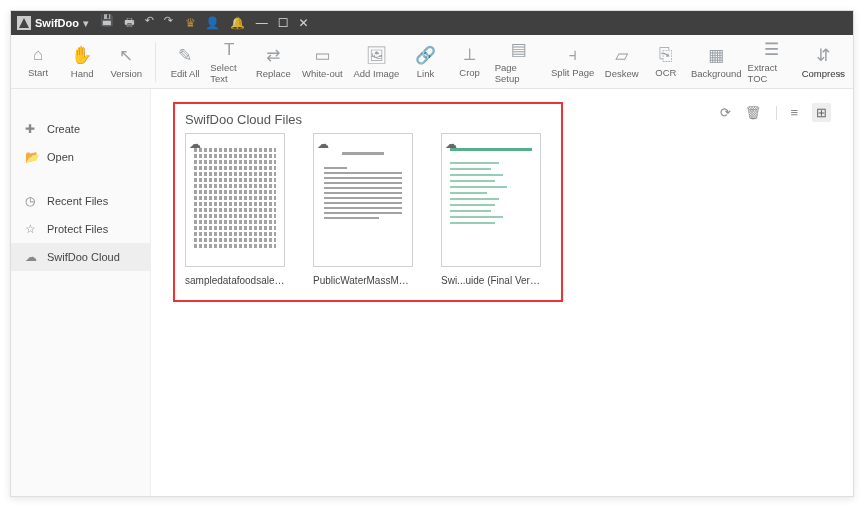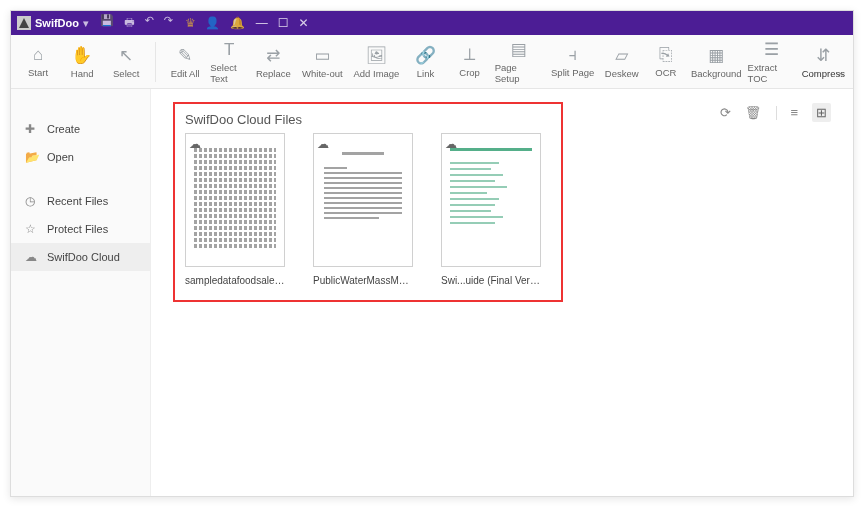--- a/index.html
+++ b/index.html
@@ -1,18 +1,18 @@
 <!DOCTYPE html>
 <html><head>
 <meta charset="utf-8">
 <style>
 * { margin: 0; padding: 0; box-sizing: border-box; font-family: "Segoe UI", Arial, sans-serif; }
 body { background: #fff; padding: 10px; }
 .outer-frame { width: 844px; height: 487px; border: 1px solid #ddd; box-shadow: 0 2px 8px rgba(0,0,0,0.1); display: flex; flex-direction: column; background: #fff; }
-.titlebar { height: 24px; background: #4c1d95; color: #fff; display: flex; align-items: center; padding: 0 6px; font-size: 11px; }
+.titlebar { height: 24px; background: #404040; color: #fff; display: flex; align-items: center; padding: 0 6px; font-size: 11px; }
 .titlebar .logo { width: 14px; height: 14px; background: #ccc; margin-right: 4px; display: flex; align-items: center; justify-content: center; color: #333; font-size: 10px; }
 .titlebar .name { font-weight: 600; }
 .titlebar .qat { display: flex; gap: 10px; margin-left: 12px; }
 .titlebar .qat-icon { opacity: .7; }
 .menu-row { display: flex; margin-left: auto; gap: 0; align-items: center; }
 .menu-item { padding: 0 10px; height: 24px; line-height: 24px; font-size: 11px; cursor: pointer; }
 .menu-item.active { background: #2b9b6d; }
 .search-tools { opacity: .6; padding: 0 10px; font-size: 11px; display: flex; align-items: center; gap: 4px; }
 .titlebar .right-icons { display: flex; gap: 10px; margin-left: 12px; align-items: center; }
 .right-icons span { font-size: 12px; opacity: .8; }
@@ -91,21 +91,21 @@
     <div class="ribbon-btn">
         <span class="ic">⌂</span>
         <span>Start</span>
       </div>
     <div class="ribbon-btn">
         <span class="ic">✋</span>
         <span>Hand</span>
       </div>
     <div class="ribbon-btn">
         <span class="ic">↖</span>
-        <span>Select</span>
+        <span>Version</span>
       </div>
     <div style="width:1px;height:40px;background:#e6e6e6;margin:0 4px;"></div>
     <div class="ribbon-btn">
         <span class="ic">✎</span>
         <span>Edit All</span>
       </div>
     <div class="ribbon-btn">
         <span class="ic">T</span>
         <span>Select Text</span>
       </div>

